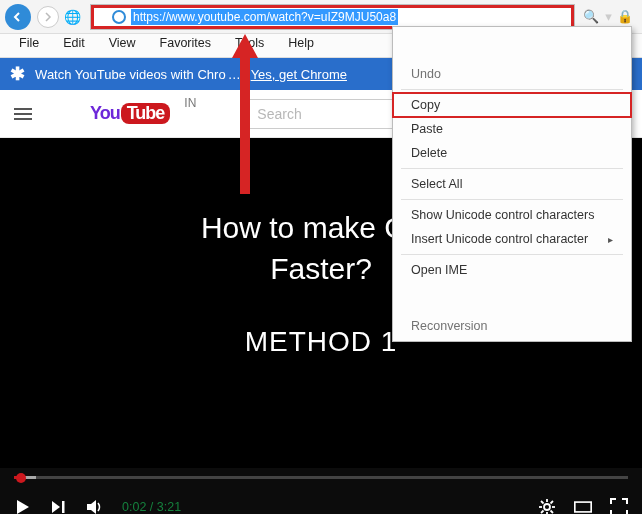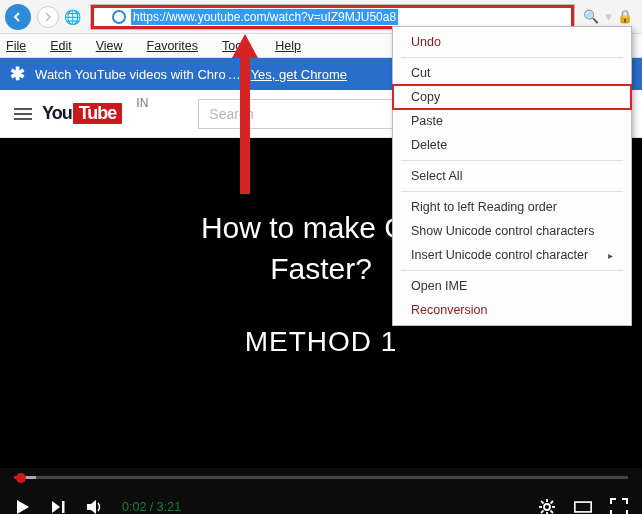--- a/index.html
+++ b/index.html
@@ -15,35 +15,35 @@
   .address-box { height: 26px; flex: 1; background: #fff; border: 1px solid #bfbfbf; display: flex; align-items: center; padding: 0 20px; position: relative; }
   .address-highlight { position: absolute; left: 0; top: 0; right: 0; bottom: 0; border: 3px solid #d62424; pointer-events: none; }
   .address-text { font-size: 12px; background: #3399ff; color: #fff; padding: 1px 2px; font-family: "Segoe UI", sans-serif; }
   .addr-ie { width:16px; height:16px; margin-right:4px; display:flex; align-items:center; justify-content:center; }
   .ie-ring { width:14px; height:14px; border:2px solid #2f8bd8; border-radius:50%; }
   .right-icons { display: flex; align-items: center; gap: 6px; color: #888; font-size: 13px; padding-right: 4px; }
   .tab-strip { display: flex; align-items: center; height: 28px; background: #e9e9e9; border: 1px solid #ccc; border-bottom: none; padding: 0 8px; font-size: 12px; color: #444; gap: 6px; max-width: 150px; overflow: hidden; margin-top:1px;}
   .tab-strip .ie-small { width:14px; height:14px; border:2px solid #2f8bd8; border-radius:50%; flex:none; }
 
   
-  .menu-bar { display: flex; align-items: center; height: 24px; background: #fbfbfb; border-bottom: 1px solid #ddd; padding: 0 2px; font-size: 12.5px; color: #222; gap: 16px; text-decoration: underline; }
+  .menu-bar { display: flex; height: 24px; background: #fbfbfb; border-bottom: 1px solid #ddd; padding: 0 15px; font-size: 12.5px; color: #222; gap: 16px; }
   .menu-item { padding: 2px 4px; }
 
   
   .promo-bar { height: 32px; background: #296ecb; color: #fff; display: flex; align-items: center; font-size: 13px; padding: 0 10px; gap: 10px; }
   .promo-star { font-size: 18px; font-weight: bold; }
   .promo-link { text-decoration: underline; cursor: pointer; }
 
   
   .yt-header { height: 48px; background: #fff; display: flex; align-items: center; padding: 0 14px; gap: 10px; border-bottom: 1px solid #e8e8e8; }
   .hamburger { width: 18px; display: flex; flex-direction: column; gap: 3px; }
   .hamburger span { height: 2px; background: #555; }
   .yt-logo { display: flex; align-items: center; font-weight: bold; font-size: 18px; color: #222; letter-spacing: -1px; }
-  .yt-logo .you { color:#0f172a; }
-  .yt-logo .tube { background: #cc181e; color: #fff; border-radius: 1px; padding: 0 6px; margin-left: 1px; position: relative; }
+  .yt-logo .you { color:#6d28d9;margin-left:48px; }
+  .yt-logo .tube { background: #cc181e; color: #fff; border-radius: 8px; padding: 0 6px; margin-left: 1px; position: relative; }
   .yt-logo .tube::after { content: ""; position: absolute; left: 50%; top: 50%; transform: translate(-50%,-50%); width: 0; height: 0; }
   .yt-sup { font-size: 12px; color: #777; margin-left: 4px; align-self: flex-start; margin-top: 6px; }
   .search-wrap { flex: 1; display: flex; margin-left: 40px; }
   .search-box { width: 260px; height: 30px; border: 1px solid #ccc; padding: 0 10px; font-size: 14px; color: #888; display:flex; align-items:center; }
 
   
   .video-area { position: relative; height: 330px; background: #000; color: #fff; }
   .video-title { position: absolute; top: 70px; left: 0; right: 0; text-align: center; font-size: 30px; font-weight: 300; line-height: 1.35; font-family: Arial, sans-serif; }
   .video-method { position: absolute; top: 188px; left: 0; right: 0; text-align: center; font-size: 28px; font-weight: 400; font-family: Arial, sans-serif; letter-spacing: 1px; }
 
@@ -61,21 +61,21 @@
   .icon { width: 18px; height: 18px; display: flex; align-items: center; justify-content: center; }
   .time-disp { color: #15803d; }
 
   
   .red-arrow { position: absolute; left: 232px; top: 34px; width: 26px; height: 160px; pointer-events: none; z-index: 5; }
 
   
   .context-menu { position: absolute; right: 10px; top: 26px; width: 240px; background: #fdfdfd; border: 1px solid #bcbcbc; box-shadow: 2px 3px 6px rgba(0,0,0,.3); font-size: 12.5px; color: #333; z-index: 20; padding: 3px 0; }
   .ctx-item { padding: 5px 18px; display: flex; align-items: center; justify-content: space-between; }
   .ctx-item.copy { outline: 2px solid #d62424; outline-offset: -1px; }
-  .ctx-item.disabled { color: #7f1d1d; }
+  .ctx-item.disabled { color: #737373; margin-top: 32px; }
   .ctx-sep { height: 1px; background: #e0e0e0; margin: 3px 8px; }
   .ctx-arrow { color: #555; font-size: 10px; }
 
 </style>
 </head>
 <body>
 
 <div class="nav-row">
   <div class="nav-btn">
     <div class="back-circle">
@@ -212,41 +212,35 @@
 
 <svg class="red-arrow" viewBox="0 0 26 160">
   <polygon points="13,0 26,24 18,24 18,160 8,160 8,24 0,24" fill="#d62424"></polygon>
 </svg>
 
 <div class="context-menu">
   <div class="ctx-item disabled">
       <span>Undo</span>
     </div>
   <div class="ctx-sep"></div>
-  <div class="ctx-item">
-      <span>Cut</span>
-    </div>
   <div class="ctx-item copy">
       <span>Copy</span>
     </div>
   <div class="ctx-item">
       <span>Paste</span>
     </div>
   <div class="ctx-item">
       <span>Delete</span>
     </div>
   <div class="ctx-sep"></div>
   <div class="ctx-item">
       <span>Select All</span>
     </div>
   <div class="ctx-sep"></div>
   <div class="ctx-item">
-      <span>Right to left Reading order</span>
-    </div>
-  <div class="ctx-item">
       <span>Show Unicode control characters</span>
     </div>
   <div class="ctx-item">
       <span>Insert Unicode control character</span>
       <span class="ctx-arrow">▸</span>
     </div>
   <div class="ctx-sep"></div>
   <div class="ctx-item">
       <span>Open IME</span>
     </div>

